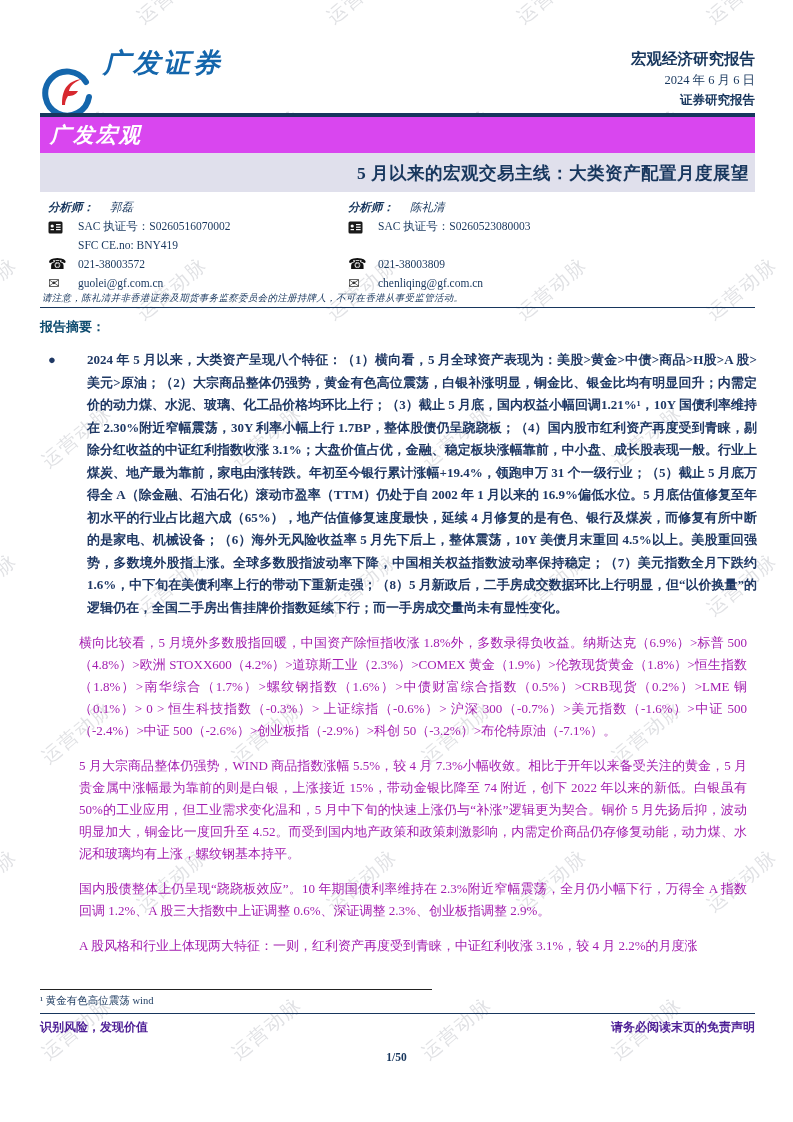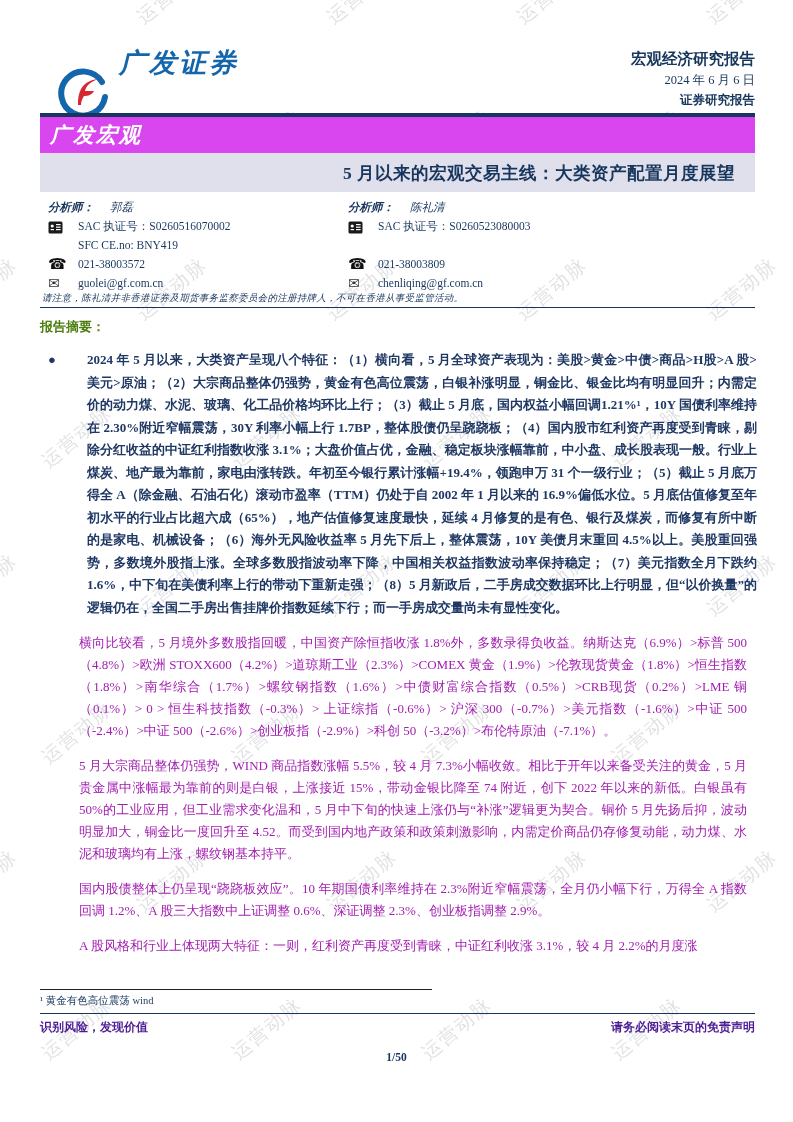--- a/index.html
+++ b/index.html
@@ -17,50 +17,50 @@
   .wm{
     position:absolute;
     font-family:"DejaVu Sans","Liberation Sans",sans-serif;
     font-size:19px;letter-spacing:2px;
     color:rgba(173,176,184,0.38);
     transform:rotate(-40deg);
     white-space:nowrap;
   }
   .content{position:absolute;inset:0;z-index:1;}
   
-  .header{position:absolute;top:48px;left:58px;right:38px;display:flex;justify-content:space-between;align-items:flex-start;}
+  .header{position:absolute;top:48px;left:42px;right:38px;display:flex;justify-content:space-between;align-items:flex-start;}
   .logo-wrap{display:flex;align-items:center;gap:9px;}
   .logo-text .cn{font-size:27px;font-weight:bold;color:#1466AC;letter-spacing:3px;line-height:30px;font-style:italic;}
   .logo-text .en{font-size:12px;font-weight:bold;color:#1466AC;letter-spacing:2.6px;line-height:14px;font-family:"Liberation Sans","DejaVu Sans",sans-serif;margin-top:45px;}
   .header-right{text-align:right;color:#17365D;}
   .header-right .r1{font-size:15.5px;font-weight:bold;line-height:22px;}
   .header-right .r2{font-size:12.5px;line-height:20px;}
   .header-right .r3{font-size:12.5px;font-weight:bold;line-height:20px;}
   
   .titlebars{position:absolute;top:113px;left:40px;right:38px;}
   .navy-line{height:4px;background:#17365D;}
   .series-bar{height:36px;background:#d946ef;display:flex;align-items:center;}
   .series-bar span{color:#ffffff;font-size:21px;font-weight:bold;font-style:italic;padding-left:10px;letter-spacing:2px;}
   .subtitle-bar{height:39px;background:#E0E0EC;display:flex;align-items:center;justify-content:flex-end;}
-  .subtitle-bar span{color:#17365D;font-size:17.5px;font-weight:bold;padding-right:20px;letter-spacing:0.5px;}
+  .subtitle-bar span{color:#17365D;font-size:17.5px;font-weight:bold;padding-right:6px;letter-spacing:0.5px;}
   
   .analysts{position:absolute;top:198px;left:48px;right:38px;display:flex;}
   .an-col{width:300px;font-size:11.5px;color:#17365D;}
   .an-row{display:flex;align-items:center;min-height:19px;line-height:19px;}
   .an-ico{width:30px;flex:0 0 30px;display:flex;align-items:center;line-height:19px;}
   .an-label{font-weight:bold;font-style:italic;width:52px;}
   .an-name{font-style:italic;padding-left:10px;}
   .cert-svg{display:block;margin-top:2px;}
   .phone-glyph{font-size:15px;color:#111;font-family:"DejaVu Sans",sans-serif;}
   .mail-glyph{font-size:14px;color:#333;font-family:"DejaVu Sans",sans-serif;}
   .notice{position:absolute;top:292px;left:42px;right:38px;font-size:9.5px;font-style:italic;color:#17365D;letter-spacing:0.3px;}
   .rule-top{position:absolute;top:307px;left:40px;right:38px;height:0;border-top:1.5px solid #17365D;}
   
   .summary{position:absolute;top:318px;left:40px;width:717px;}
-  .summary-heading{font-size:13px;font-weight:bold;color:#4d7c0f;}
+  .summary-heading{font-size:13px;font-weight:bold;color:#0c4a6e;}
   .bullet-block{display:flex;margin-top:13px;}
   .bullet-dot{flex:0 0 39px;font-size:13px;line-height:22.5px;padding-left:8px;font-weight:bold;}
   .bullet-text{font-size:13px;font-weight:bold;line-height:22.5px;text-align:justify;color:#1F3864;}
   .summary p.body-para{margin:13px 10px 0 39px;font-size:13px;line-height:22px;text-align:justify;color:#a21caf;}
   
   .footnote-rule{position:absolute;top:989px;left:40px;width:392px;border-top:1px solid #222;}
   .footnote{position:absolute;top:994px;left:40px;font-size:10.5px;color:#17365D;}
   .footer-rule{position:absolute;top:1013px;left:40px;right:38px;border-top:1.5px solid #17365D;}
   .footer-row{position:absolute;top:1019px;left:40px;right:38px;display:flex;justify-content:space-between;}
   .footer-row .fl,.footer-row .fr{font-size:12px;font-weight:bold;color:#4c1d95;}

